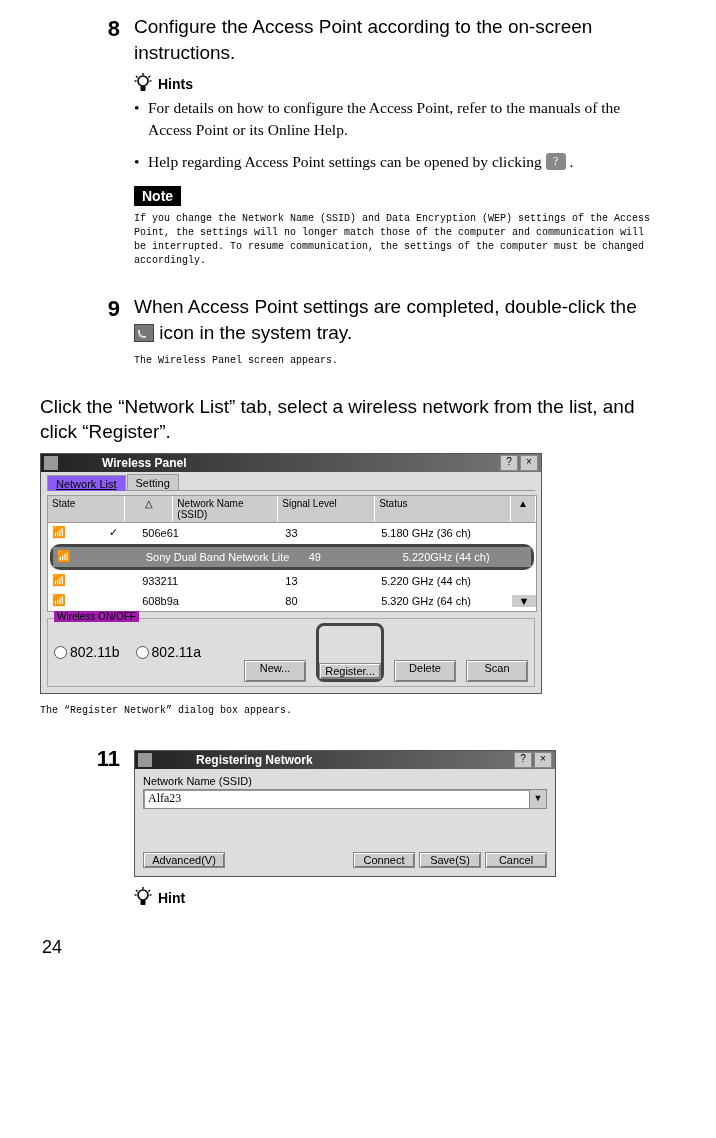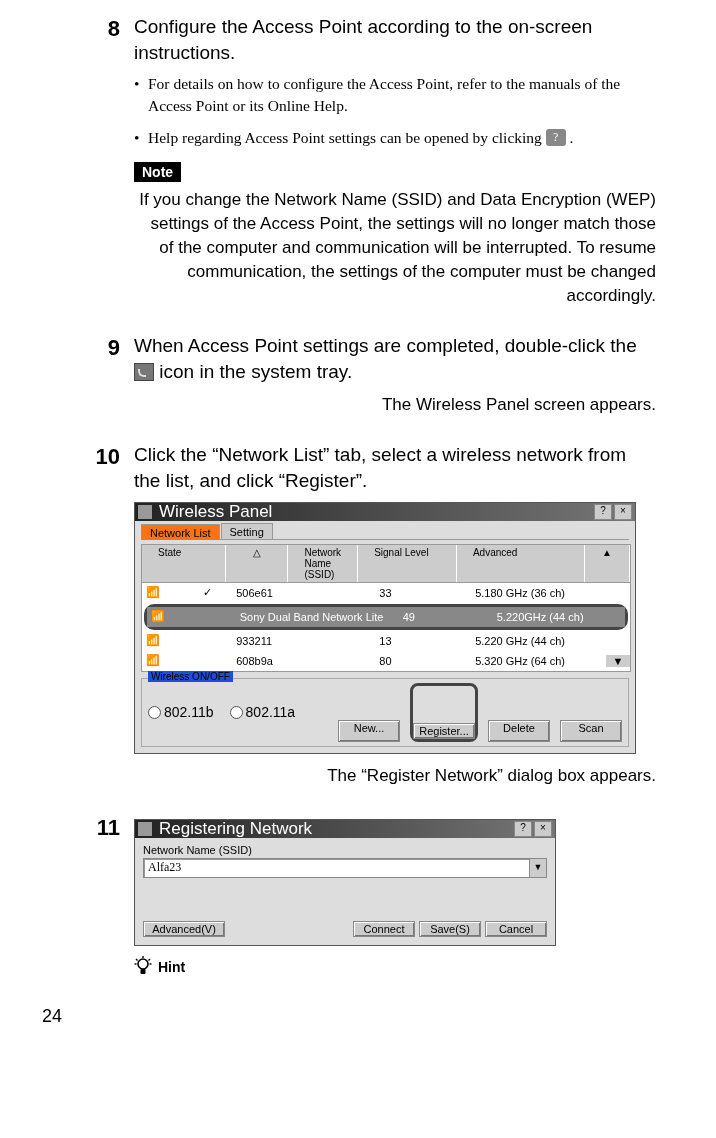--- a/index.html
+++ b/index.html
@@ -60,24 +60,23 @@
     font-family: "Times New Roman", serif;
     font-size: 15.5px;
     line-height: 1.4;
     margin-bottom: 10px;
   }
   .bullet-mark {
     flex-shrink: 0;
     width: 14px;
   }
   .serif {
-    font-family: Liberation Sans, sans-serif;
-    font-size: 17px;
+    font-family: Liberation Mono, monospace;
+    font-size: 10px;
     line-height: 1.4;
-    text-align: right;
   }
   .note-badge {
     display: inline-block;
     background: #000;
     color: #fff;
     font-weight: bold;
     font-size: 14px;
     padding: 2px 8px;
     margin-top: 4px;
     margin-bottom: 6px;
@@ -130,23 +129,24 @@
   .mw-titlebar {
     background: linear-gradient(to right, #222, #777);
     color: #fff;
     display: flex;
     align-items: center;
     height: 18px;
     padding: 0 3px;
   }
   .mw-title-text {
     flex: 1;
-    font-size: 17px;
-    font-weight: normal;
+    font-size: 12px;
+    font-weight: bold;
     padding-left: 4px;
+    margin-left: 37px;
   }
   .mw-title-icon {
     width: 14px;
     height: 14px;
     background: #999;
     margin-right: 3px;
   }
   .mw-btn-sm {
     width: 16px;
     height: 14px;
@@ -176,37 +176,38 @@
   }
   .mw-tab {
     padding: 2px 8px 1px 8px;
     border: 1px solid #999;
     border-bottom: none;
     background: #ccc;
     margin-right: 1px;
     font-size: 11px;
   }
   .mw-tab.active {
-    background: #f97316;
+    background: #8b5cf6;
     position: relative;
     top: 1px;
+    text-decoration: underline;
   }
   .network-table {
     border: 1px solid #999;
     background: #fff;
     width: 100%;
   }
   .nt-header {
     display: flex;
     background: #ccc;
     border-bottom: 1px solid #999;
     font-size: 10px;
   }
   .nt-header > div {
-    padding: 2px 16px;
+    padding: 2px 4px;
     border-right: 1px solid #fff;
   }
   .col-state { width: 14%; }
   .col-chk { width: 8%; text-align:center; border-right:1px solid #fff; padding:0 3px;}
   .col-name { flex: 1; }
   .col-signal { width: 18%; }
   .col-channel { width: 26%; }
   .col-scroll { width: 16px; background:#ccc; text-align:center; }
   .nt-row {
     display: flex;
@@ -235,21 +236,21 @@
     padding: 4px 6px;
     display: flex;
     align-items: center;
     gap: 16px;
     position: relative;
   }
   .wireless-onoff .grp-label {
     position: absolute;
     top: -8px;
     left: 6px;
-    background: #1d4ed8;
+    background: #a21caf;
     font-size: 10px;
     padding: 0 3px;
   }
   .radio-item {
     font-size: 14px;
     display:flex;
     align-items:center;
   }
   .radio-circle {
     width: 11px; height: 11px;
@@ -341,20 +342,34 @@
 </head>
 <body>
 
 <div class="page">
 
   <div class="step-row">
     <div class="step-number">8</div>
     <div class="step-content">
       <div class="step-title">Configure the Access Point according to the on-screen instructions.</div>
 
+      <div class="hints-row">
+        <span class="bulb">
+          <svg viewBox="0 0 18 22" width="18" height="22">
+            <circle cx="9" cy="8" r="5" fill="none" stroke="#000" stroke-width="1.6"></circle>
+            <line x1="9" y1="0" x2="9" y2="2" stroke="#000" stroke-width="1.4"></line>
+            <line x1="2" y1="3" x2="3.5" y2="4.5" stroke="#000" stroke-width="1.4"></line>
+            <line x1="16" y1="3" x2="14.5" y2="4.5" stroke="#000" stroke-width="1.4"></line>
+            <line x1="0.5" y1="8" x2="2.5" y2="8" stroke="#000" stroke-width="1.4"></line>
+            <line x1="15.5" y1="8" x2="17.5" y2="8" stroke="#000" stroke-width="1.4"></line>
+            <rect x="6.5" y="13" width="5" height="5" rx="1" fill="#000"></rect>
+          </svg>
+        </span>
+        <span class="hints-label">Hints</span>
+      </div>
 
       <ul class="bullet-list">
         <li>
           <span class="bullet-mark">•</span>
           <span>For details on how to configure the Access Point, refer to the manuals of the Access Point or its Online Help.</span>
         </li>
         <li>
           <span class="bullet-mark">•</span>
           <span>
             <span>Help regarding Access Point settings can be opened by clicking </span>
@@ -375,21 +390,20 @@
       <div class="step-title">
         <span>When Access Point settings are completed, double-click the </span>
         <span class="tray-icon"></span>
         <span> icon in the system tray.</span>
       </div>
       <div class="serif">The Wireless Panel screen appears.</div>
     </div>
   </div>
 
   <div class="step-row" style="margin-top:26px">
-    <div class="step-number">10</div>
     <div class="step-content">
       <div class="step-title">Click the “Network List” tab, select a wireless network from the list, and click “Register”.</div>
 
       <div class="mock-window">
         <div class="mw-titlebar">
           <div class="mw-title-icon"></div>
           <div class="mw-title-text">Wireless Panel</div>
           <div class="mw-btn-sm">?</div>
           <div class="mw-btn-sm">×</div>
         </div>
@@ -398,21 +412,21 @@
             <div class="mw-tab active">Network List</div>
             <div class="mw-tab">Setting</div>
           </div>
 
           <div class="network-table">
             <div class="nt-header">
               <div class="col-state">State</div>
               <div class="col-chk">△</div>
               <div class="col-name">Network Name (SSID)</div>
               <div class="col-signal">Signal Level</div>
-              <div class="col-channel">Advanced</div>
+              <div class="col-channel">Status</div>
               <div class="col-scroll">▲</div>
             </div>
             <div class="nt-row">
               <div class="icon-cell">📶</div>
               <div class="col-chk">✓</div>
               <div class="col-name">506e61</div>
               <div class="col-signal">33</div>
               <div class="col-channel">5.180 GHz (36 ch)</div>
               <div class="col-scroll"></div>
             </div>

